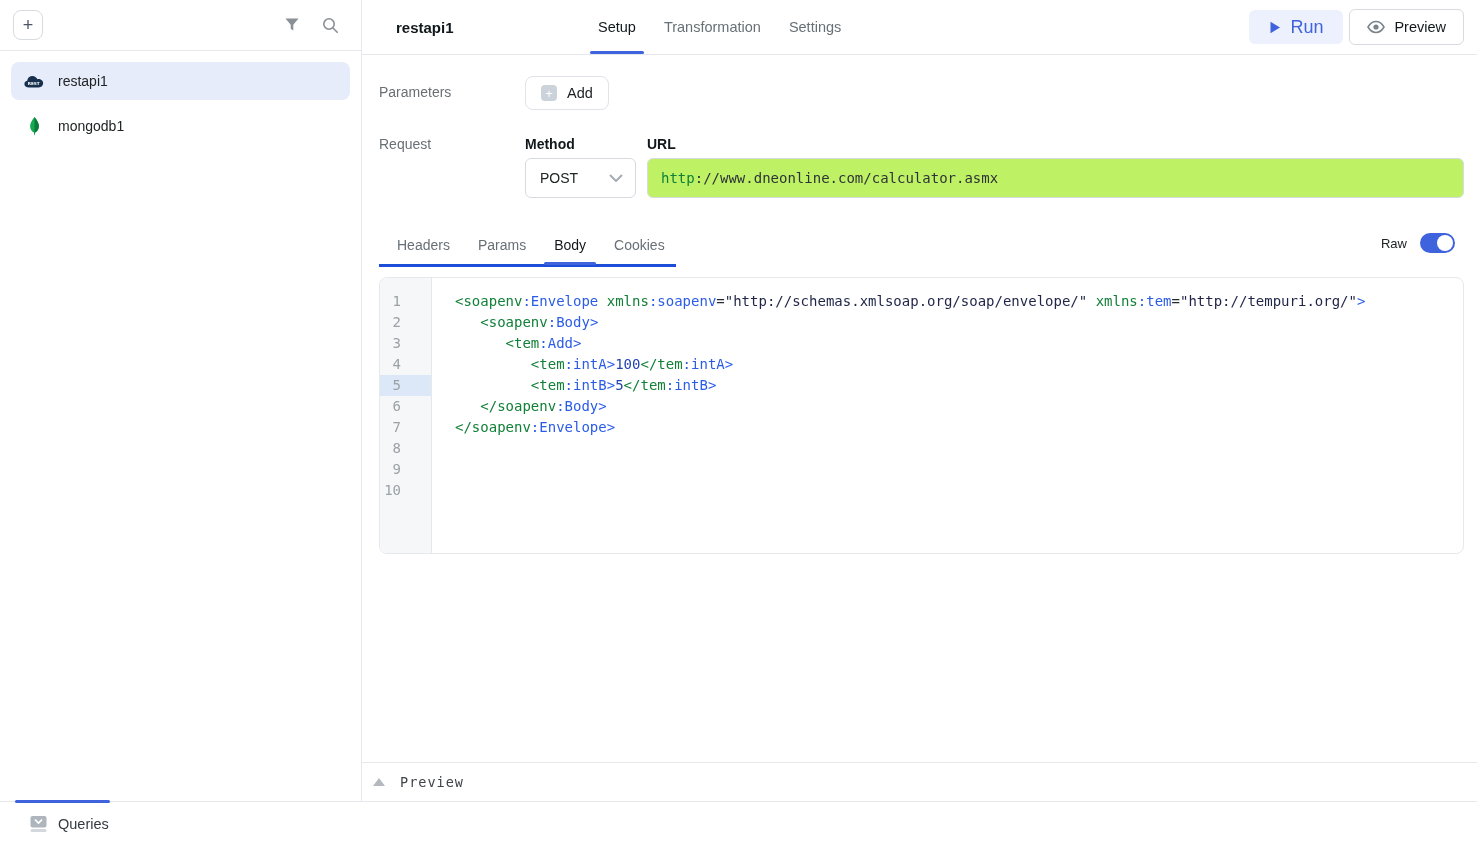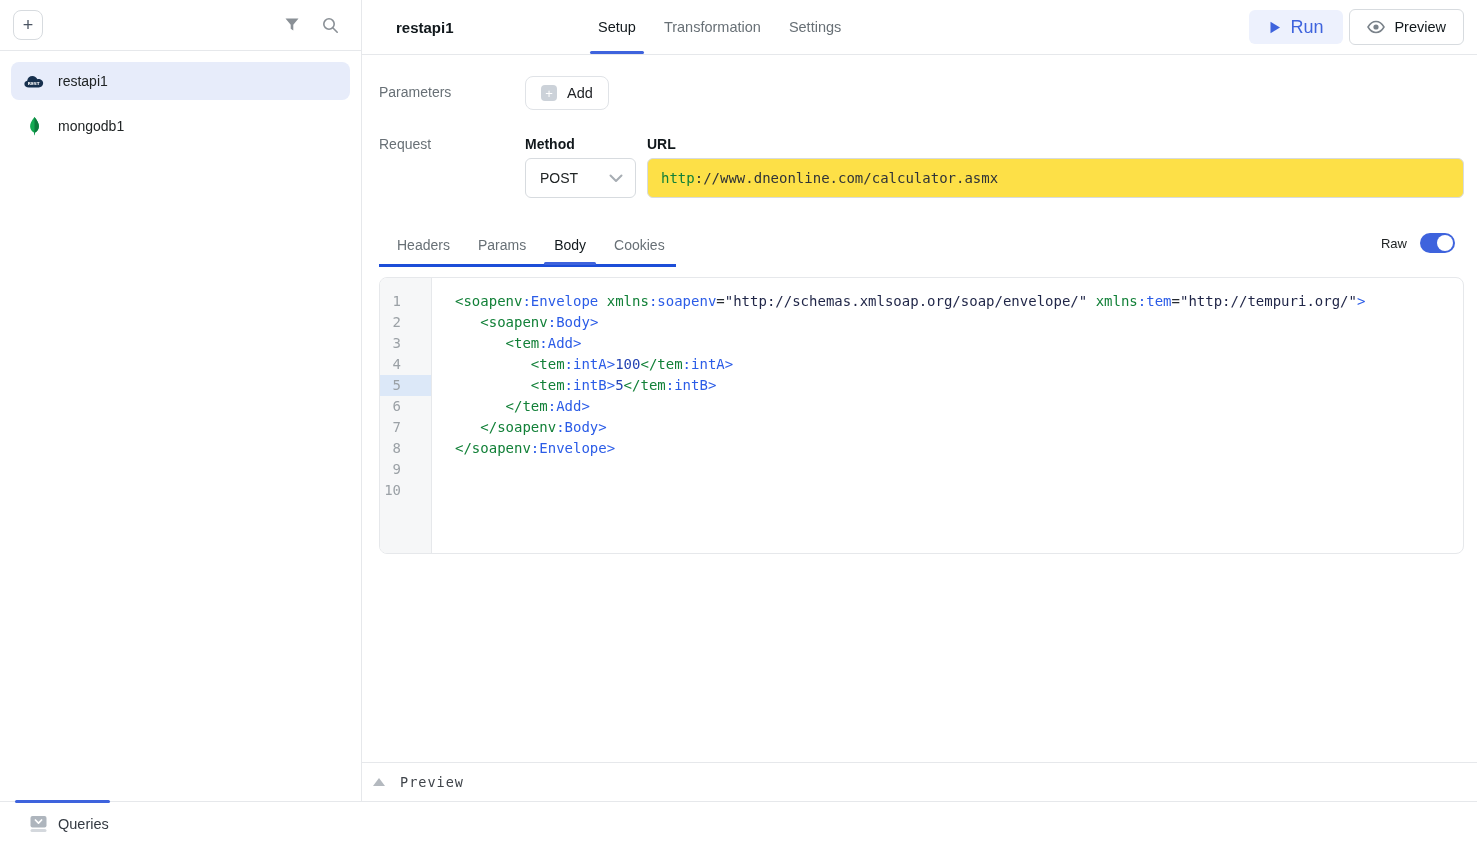--- a/index.html
+++ b/index.html
@@ -57,21 +57,21 @@
   .request-row { margin-top:26px; }
   .field-group { display:flex; flex-direction:column; }
   .field-label { font-size:14px; font-weight:700; color:#11181c; margin-bottom:6px; }
   .select-method {
     width:111px; height:40px; border:1px solid #d7dbdf; border-radius:6px; background:#fff;
     display:flex; align-items:center; justify-content:space-between; padding:0 12px 0 14px; cursor:pointer;
   }
   .select-method .val { font-size:14px; color:#202425; }
   .url-group { flex:1; margin-left:11px; }
   .url-input {
-    height:40px; border:1px solid #d7dbdf; border-radius:6px; background:#fde047;
+    height:40px; border:1px solid #d7dbdf; border-radius:6px; background:#bef264;
     display:flex; align-items:center; padding:0 13px; font-size:14px; cursor:text; white-space:pre;
   }
   .url-scheme { color:#128038; }
   .url-rest { color:#2f3338; }
 
   .body-section { margin-top:33px; position:relative; }
   .body-tabs { display:inline-flex; gap:24px; padding:0 9px 0 16px; border-bottom:3px solid #1d4ed8; }
   .body-tab { font-size:14px; color:#687076; padding:6px 2px 11px; position:relative; cursor:pointer; }
   .body-tab.active { color:#11181c; font-weight:500; }
   .body-tab.active::after { content:""; position:absolute; left:-8px; right:-8px; bottom:-1px; height:3px; background:#3e63dd; border-radius:2px; }
@@ -246,21 +246,20 @@
               <div class="gutter-num">8</div>
               <div class="gutter-num">9</div>
               <div class="gutter-num">10</div>
             </div>
           <div class="editor-code">
               <div class="code-line"><span class="tok-g">&lt;soapenv</span><span class="tok-b">:Envelope</span><span class="tok-p"> </span><span class="tok-g">xmlns</span><span class="tok-b">:soapenv</span><span class="tok-p">=</span><span class="tok-s">"http://schemas.xmlsoap.org/soap/envelope/"</span><span class="tok-p"> </span><span class="tok-g">xmlns</span><span class="tok-b">:tem</span><span class="tok-p">=</span><span class="tok-s">"http://tempuri.org/"</span><span class="tok-b">&gt;</span></div>
               <div class="code-line"><span class="tok-p">   </span><span class="tok-g">&lt;soapenv</span><span class="tok-b">:Body&gt;</span></div>
               <div class="code-line"><span class="tok-p">      </span><span class="tok-g">&lt;tem</span><span class="tok-b">:Add&gt;</span></div>
               <div class="code-line"><span class="tok-p">         </span><span class="tok-g">&lt;tem</span><span class="tok-b">:intA&gt;</span><span class="tok-v">100</span><span class="tok-g">&lt;/tem</span><span class="tok-b">:intA&gt;</span></div>
               <div class="code-line"><span class="tok-p">         </span><span class="tok-g">&lt;tem</span><span class="tok-b">:intB&gt;</span><span class="tok-v">5</span><span class="tok-g">&lt;/tem</span><span class="tok-b">:intB&gt;</span></div>
-              <div class="code-line"><span class="tok-p">      </span><span class="tok-g">&lt;/tem</span><span class="tok-b">:Add&gt;</span></div>
               <div class="code-line"><span class="tok-p">   </span><span class="tok-g">&lt;/soapenv</span><span class="tok-b">:Body&gt;</span></div>
               <div class="code-line"><span class="tok-g">&lt;/soapenv</span><span class="tok-b">:Envelope&gt;</span></div>
               <div class="code-line">&nbsp;</div>
             </div>
         </div>
       </div>
 
     </div>
 
     <div class="preview-bar">

